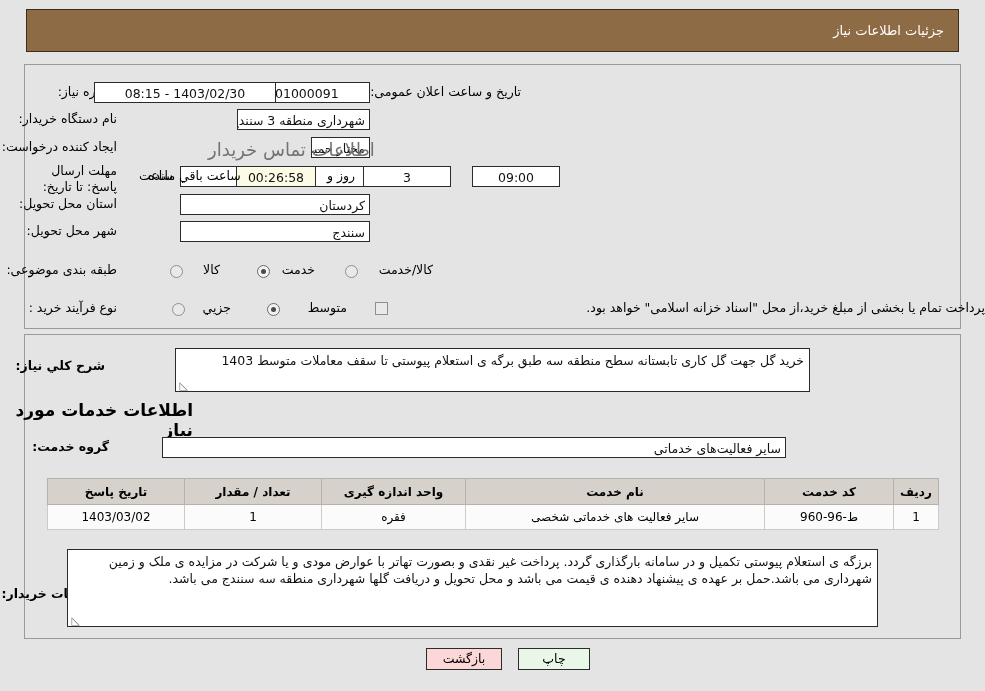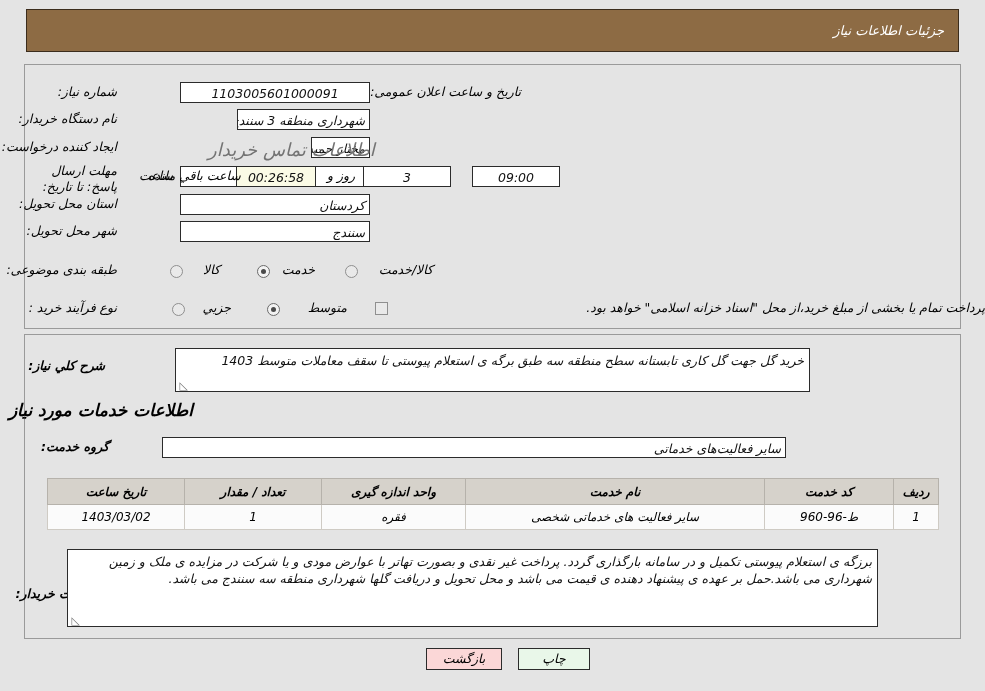--- a/index.html
+++ b/index.html
@@ -9,21 +9,20 @@
     background: #e4e4e4;
     font-family: "DejaVu Sans", "Liberation Sans", sans-serif;
     direction: rtl;
   }
   #page {
     position: relative;
     width: 985px;
     height: 691px;
     overflow: hidden;
     background: #e4e4e4;
-    font-style: italic;
   }
 
   
   .watermark {
     position: absolute;
     left: 0; right: 0; top: 225px;
     text-align: center;
     font-size: 58px;
     font-weight: bold;
     color: rgba(140,140,140,0.30);
@@ -233,20 +232,21 @@
   <div class="header-bar">
     <span class="header-title">جزئیات اطلاعات نیاز</span>
   </div>
 
   <div class="panel" id="panel-top"></div>
 
   <div class="lbl" style="right:868px; top:84px;">شماره نیاز:</div>
   <div class="fld center" style="right:615px; top:82px; width:190px;">1103005601000091</div>
 
   <div class="lbl" style="right:464px; top:84px;text-align:center;">تاریخ و ساعت اعلان عمومی:</div>
+  <div class="fld center" style="right:709px; top:82px; width:182px; left:103px;">1403/02/30 - 08:15</div>
 
   <div class="lbl" style="right:868px; top:111px;">نام دستگاه خریدار:</div>
   <div class="fld" style="right:615px; top:109px; left:231px;margin-left:6px;">شهرداری منطقه 3 سنندج</div>
 
   <div class="lbl" style="right:868px; top:139px;">ایجاد کننده درخواست:</div>
   <div class="fld" style="right:615px; top:137px; left:311px;">مختار حمیدی کاربرداز شهرداری منطقه 3 سنندج</div>
   <div class="linktext" style="left:208px; top:139px;">اطلاعات تماس خریدار</div>
 
   <div class="lbl" style="right:868px; top:163px; width:98px; text-align:right; white-space:normal; line-height:16px;">مهلت ارسال پاسخ: تا تاریخ:</div>
   <div class="fld center" style="right:615px; top:166px; width:190px;">1403/03/02</div>
@@ -293,21 +293,21 @@
   <div class="fld" style="right:199px; left:162px; top:437px;padding-left:17px;">سایر فعالیت‌های خدماتی</div>
 
   <table id="svc-table">
     <thead>
       <tr>
         <th style="width:36px;">ردیف</th>
         <th style="width:120px;">کد خدمت</th>
         <th>نام خدمت</th>
         <th style="width:135px;">واحد اندازه گیری</th>
         <th style="width:128px;">تعداد / مقدار</th>
-        <th style="width:128px;">تاریخ ساعت</th>
+        <th style="width:128px;">تاریخ پاسخ</th>
       </tr>
     </thead>
     <tbody>
       <tr>
         <td>1</td>
         <td>ط-96-960</td>
         <td>سایر فعالیت های خدماتی شخصی</td>
         <td>فقره</td>
         <td>1</td>
         <td>1403/03/02</td>

